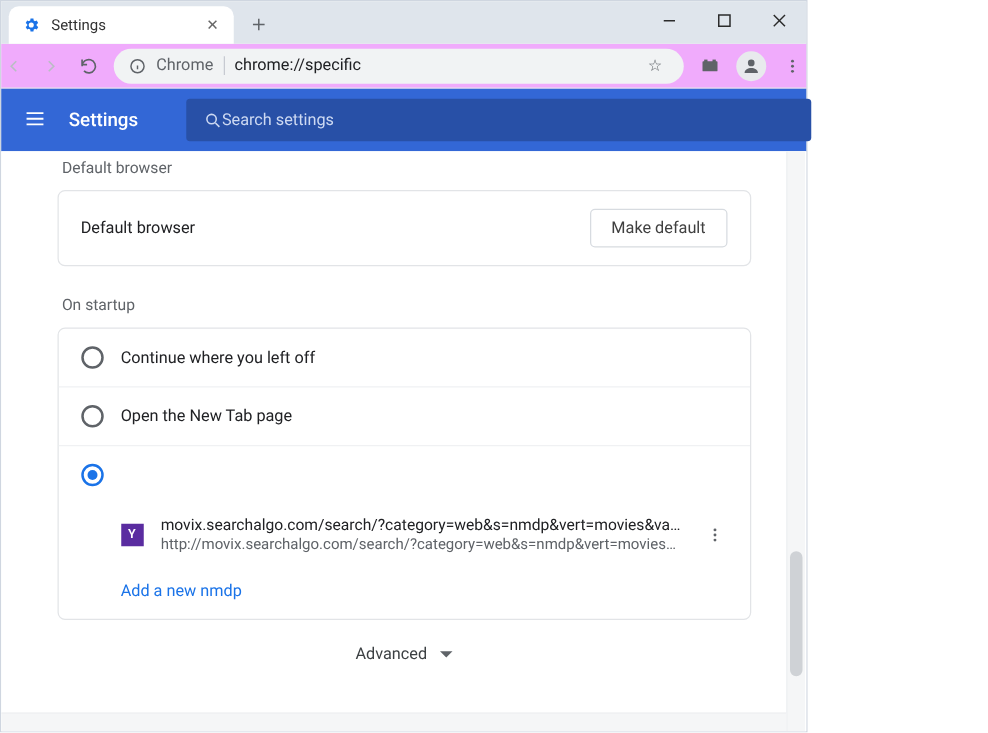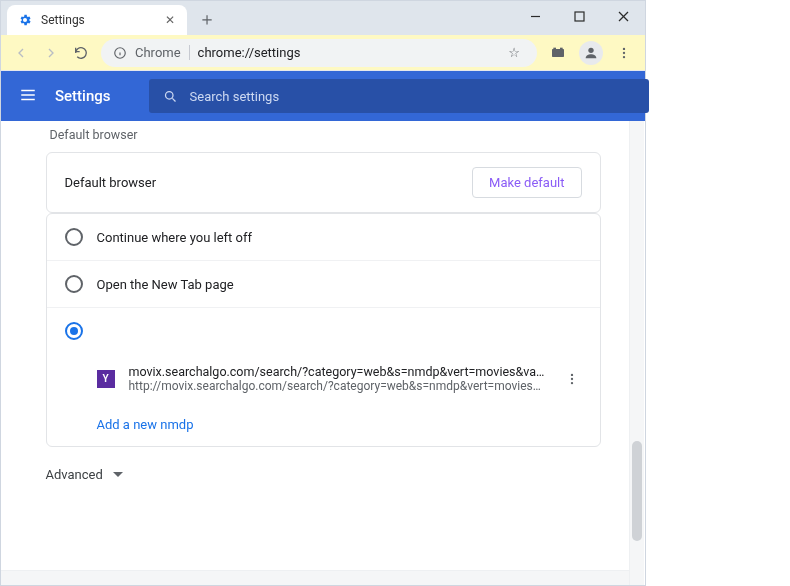--- a/index.html
+++ b/index.html
@@ -9,67 +9,67 @@
   .window-border { width: 646px; height: 586px; border: 1px solid #cfd6e0; background: #fff; display: flex; flex-direction: column; }
   .tabstrip { height: 34px; background: #dfe5ec; display: flex; align-items: flex-end; position: relative; }
   .tab { width: 180px; height: 30px; background: #fff; border-top-left-radius: 8px; border-top-right-radius: 8px; margin-left: 6px; display: flex; align-items: center; padding: 0 10px; gap: 8px; font-size: 12px; color: #333; position: relative; }
   .tab .favicon { width: 16px; height: 16px; display: flex; align-items: center; justify-content: center; color: #1a73e8; }
   .tab .title { flex: 1; overflow: hidden; text-overflow: ellipsis; white-space: nowrap; }
   .tab .close { width: 14px; height: 14px; color: #666; cursor: pointer; display: flex; align-items: center; justify-content: center; font-size: 12px; }
   .newtab { width: 28px; height: 28px; display: flex; align-items: center; justify-content: center; color: #5f6368; margin-left: 6px; margin-bottom: 2px; cursor: pointer; font-size: 18px; }
   .win-controls { position: absolute; right: 0; top: 0; display: flex; }
   .win-btn { width: 44px; height: 30px; display: flex; align-items: center; justify-content: center; color: #2b2b2b; cursor: pointer; }
 
-  .toolbar { height: 36px; background: #fef9c3; display: flex; align-items: center; padding: 0 10px; gap: 10px; border-bottom: 1px solid #e6e8eb; }
+  .toolbar { height: 36px; background: #f0abfc; display: flex; align-items: center; padding: 0 0; gap: 10px; border-bottom: 1px solid #e6e8eb; }
   .nav-btn { width: 20px; height: 20px; color: #5f6368; display: flex; align-items: center; justify-content: center; cursor: pointer; }
   .nav-btn.disabled { color: #c7cad1; cursor: default; }
   .omnibox { flex: 1; height: 28px; background: #f1f3f4; border-radius: 14px; display: flex; align-items: center; padding: 0 12px; gap: 8px; font-size: 13px; color: #5f6368; }
   .omnibox .scheme { color: #5f6368; border-right: 1px solid #c7cad1; padding-right: 8px; }
   .omnibox .url { color: #202124; }
   .tb-icon { width: 22px; height: 22px; display: flex; align-items: center; justify-content: center; color: #5f6368; cursor: pointer; }
   .avatar { width: 24px; height: 24px; border-radius: 50%; background: #e8eaed; display: flex; align-items: center; justify-content: center; color: #5f6368; }
 
   .blue-header { height: 50px; background: #3367d6; display: flex; align-items: center; padding: 0 18px; gap: 18px; color: #fff; }
   .menu-icon { width: 20px; height: 20px; cursor: pointer; }
   .hdr-title { font-size: 15px; font-weight: 500; }
-  .search-wrap { flex: 0 0 500px; margin-left: 20px; height: 34px; background: #2850a7; border-radius: 3px; display: flex; align-items: center; padding: 0 14px; gap: 12px; color: #cdd9f2; }
+  .search-wrap { flex: 0 0 500px; margin-left: 20px; height: 34px; background: #2850a7; border-radius: 3px; display: flex; align-items: center; padding: 0 14px; gap: 0; color: #cdd9f2; }
   .search-wrap input { flex: 1; background: transparent; border: none; outline: none; color: #fff; font-size: 13px; }
   .search-wrap input::placeholder { color: #cdd9f2; }
 
   .content { flex: 1; background: #fff; position: relative; overflow: hidden; }
   .scrollbar-v { position: absolute; right: 1px; top: 0; bottom: 0; width: 15px; background: #f5f6f7; border-left: 1px solid #eef0f2; }
   .scroll-thumb { position: absolute; right: 2px; width: 10px; top: 320px; height: 100px; background: #cfd2d6; border-radius: 5px; }
   .scrollbar-h { position: absolute; left: 0; right: 16px; bottom: 0; height: 15px; background: #f5f6f7; border-top: 1px solid #eef0f2; }
 
   .page { position: absolute; left: 16px; right: 16px; top: 0; bottom: 16px; overflow: hidden; display: flex; flex-direction: column; align-items: center; }
   .col { width: 555px; }
 
   .section-title { font-size: 12.5px; color: #5f6368; margin: 6px 0 10px 4px; }
   .card { border: 1px solid #e2e4e7; border-radius: 6px; background: #fff; }
   .row { display: flex; align-items: center; padding: 14px 18px; gap: 14px; }
   .row + .row { border-top: 1px solid #f0f1f3; }
   .row .label { font-size: 13px; color: #202124; }
   .row .sub { font-size: 12px; color: #5f6368; margin-top: 2px; }
   .row .grow { flex: 1; }
-  .md-btn { border: 1px solid #d7dbe0; color: #8b5cf6; background: #fff; font-size: 13px; padding: 7px 16px; border-radius: 4px; cursor: pointer; }
+  .md-btn { border: 1px solid #d7dbe0; color: #404040; background: #fff; font-size: 13px; padding: 7px 16px; border-radius: 4px; cursor: pointer; }
 
   .radio { width: 18px; height: 18px; border: 2px solid #5f6368; border-radius: 50%; flex-shrink: 0; position: relative; cursor: pointer; }
   .radio.selected { border-color: #1a73e8; }
   .radio.selected::after { content: ""; position: absolute; inset: 3px; background: #1a73e8; border-radius: 50%; }
 
   .page-row { display: flex; align-items: center; gap: 14px; padding: 10px 18px 10px 50px; }
   .page-ico { width: 18px; height: 18px; background: #5a2ca0; flex-shrink: 0; display: flex; align-items: center; justify-content: center; color: #fff; font-size: 10px; font-weight: 600; }
   .page-txt { flex: 1; min-width: 0; }
   .page-title { font-size: 12.5px; color: #202124; overflow: hidden; text-overflow: ellipsis; white-space: nowrap; }
   .page-url { font-size: 12px; color: #5f6368; overflow: hidden; text-overflow: ellipsis; white-space: nowrap; }
   .more { width: 20px; height: 20px; color: #5f6368; cursor: pointer; display: flex; align-items: center; justify-content: center; }
 
   .link-row { padding: 14px 18px 14px 50px; font-size: 13px; color: #1a73e8; cursor: pointer; }
 
-  .advanced { display: flex; align-items: center; justify-content: flex-start; gap: 10px; padding: 20px 0 10px; font-size: 13px; color: #3c4043; cursor: pointer; }
+  .advanced { display: flex; align-items: center; justify-content: center; gap: 10px; padding: 20px 0 10px; font-size: 13px; color: #3c4043; cursor: pointer; }
   .caret-down { width: 0; height: 0; border-left: 5px solid transparent; border-right: 5px solid transparent; border-top: 5px solid #5f6368; }
 
   svg { display: block; }
 </style>
 </head>
 <body>
 
 <div class="window-border">
   <div class="tabstrip">
     <div class="tab">
@@ -120,21 +120,21 @@
       </div>
     <div class="omnibox">
       <span>
           <svg width="14" height="14" viewBox="0 0 24 24" fill="none" stroke="#5f6368" stroke-width="2">
             <circle cx="12" cy="12" r="9"></circle>
             <line x1="12" y1="8" x2="12" y2="8"></line>
             <line x1="12" y1="11" x2="12" y2="16"></line>
           </svg>
         </span>
       <span class="scheme">Chrome</span>
-      <span class="url">chrome://settings</span>
+      <span class="url">chrome://specific</span>
       <span style="flex:1"></span>
       <span class="tb-icon">☆</span>
     </div>
     <div class="tb-icon">
         <svg width="16" height="16" viewBox="0 0 24 24" fill="#5f6368">
           <rect x="3" y="6" width="18" height="12" rx="1"></rect>
           <rect x="5" y="4" width="4" height="4" fill="#5f6368"></rect>
           <rect x="15" y="4" width="4" height="4" fill="#5f6368"></rect>
         </svg>
       </div>
@@ -179,20 +179,21 @@
         <div class="section-title">Default browser</div>
         <div class="card">
           <div class="row">
             <div class="grow">
               <div class="label">Default browser</div>
             </div>
             <button class="md-btn">Make default</button>
           </div>
         </div>
 
+        <div class="section-title" style="margin-top:24px">On startup</div>
         <div class="card">
           <div class="row">
             <div class="radio"></div>
             <div class="label">Continue where you left off</div>
           </div>
           <div class="row">
             <div class="radio"></div>
             <div class="label">Open the New Tab page</div>
           </div>
           <div class="row">

